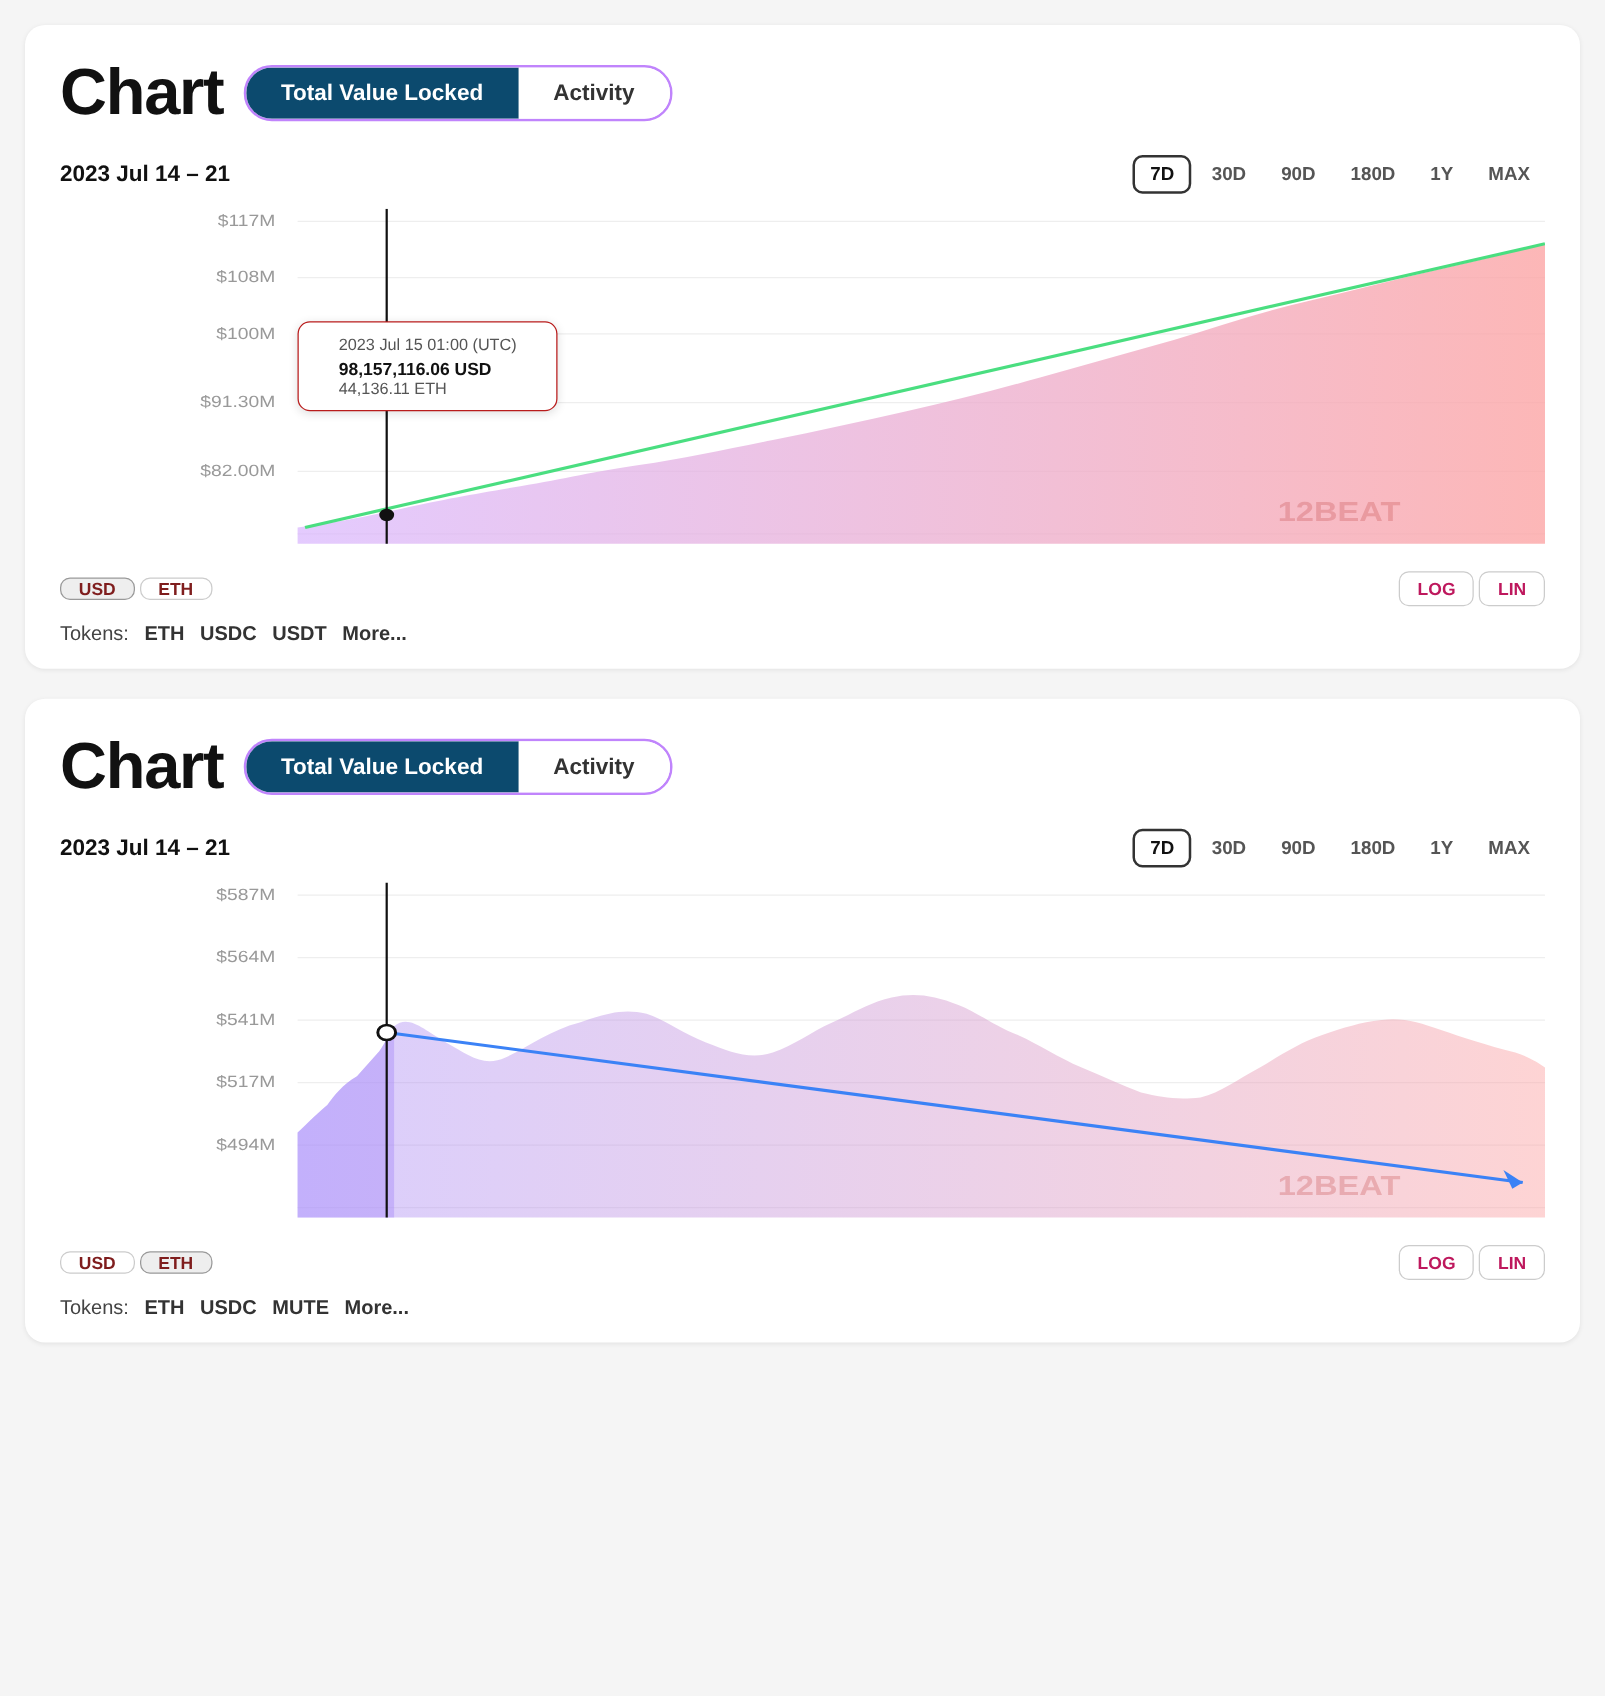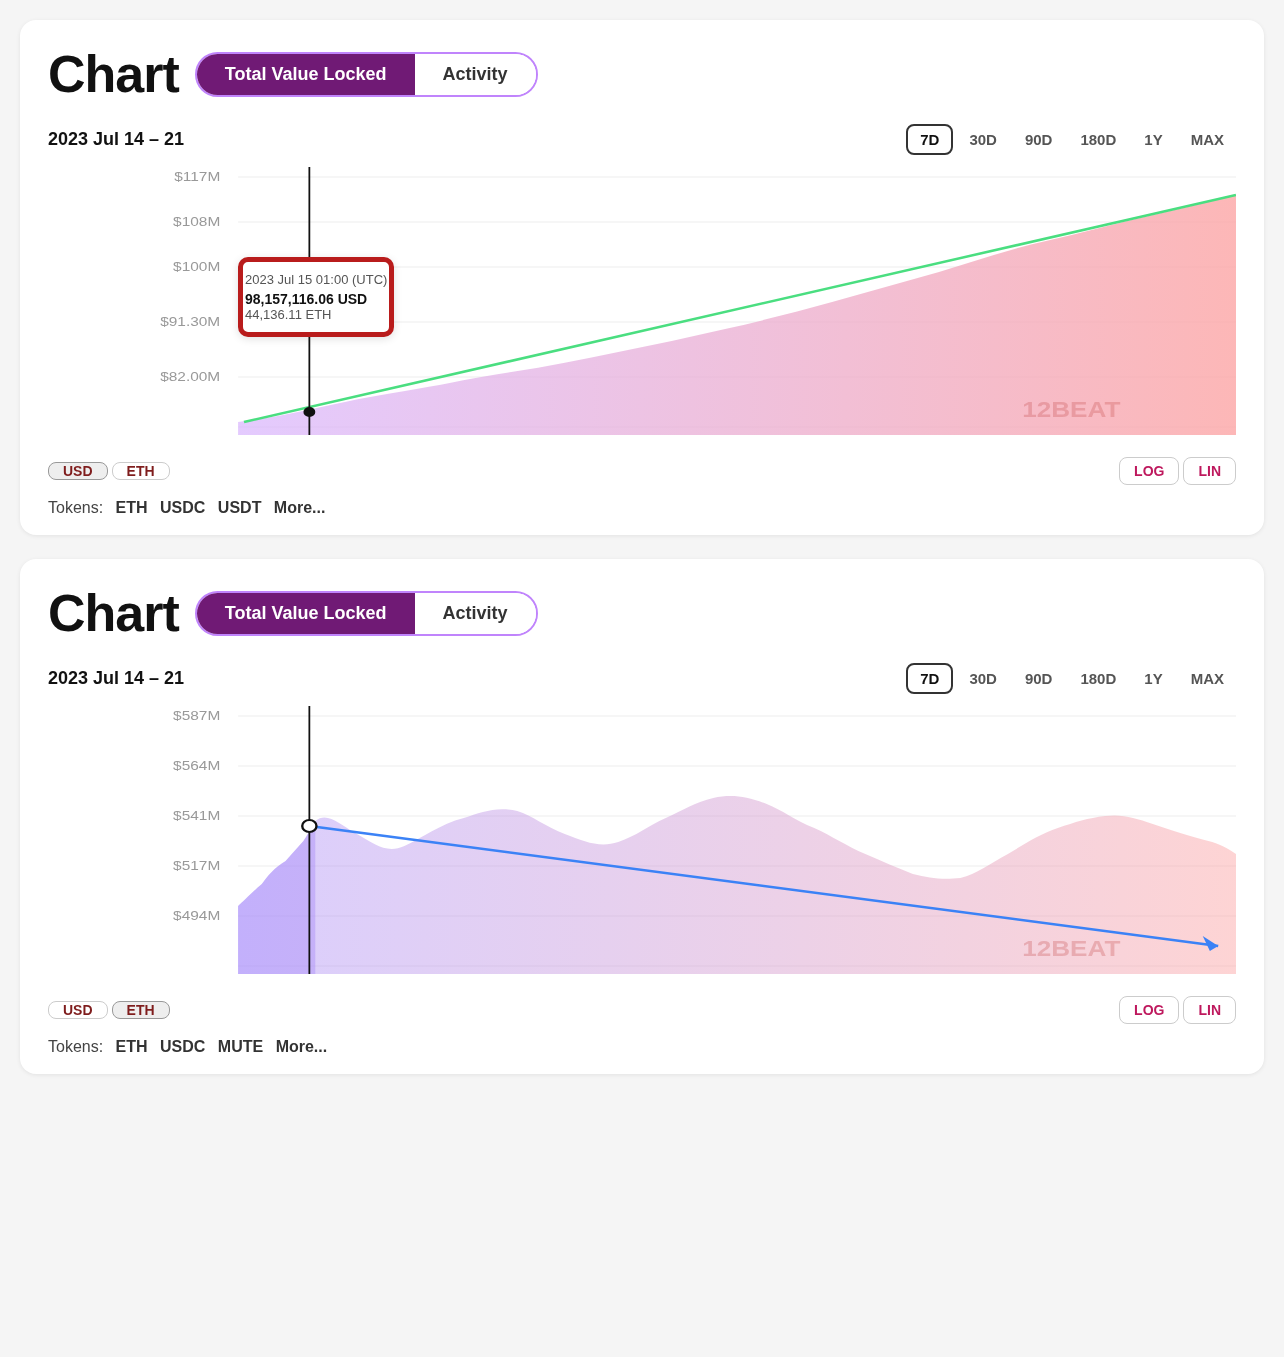--- a/index.html
+++ b/index.html
@@ -42,21 +42,21 @@
     .tab {
       padding: 10px 28px;
       font-size: 18px;
       font-weight: 600;
       cursor: pointer;
       border: none;
       outline: none;
     }
 
     .tab.active {
-      background: #701a75;
+      background: #0c4a6e;
       color: white;
     }
 
     .tab.inactive {
       background: white;
       color: #333;
     }
 
     .date-range-row {
       display: flex;
@@ -103,23 +103,23 @@
     }
 
     .chart-svg {
       width: 100%;
       height: 100%;
     }
 
     .tooltip-box {
       position: absolute;
       background: white;
-      border: 5px solid #b91c1c;
+      border: 1px solid #b91c1c;
       border-radius: 10px;
-      padding: 10px 2px;
+      padding: 10px 32px;
       font-size: 14px;
       box-shadow: 0 2px 8px rgba(0,0,0,0.12);
       pointer-events: none;
       z-index: 10;
     }
 
     .tooltip-date {
       color: #555;
       font-weight: 500;
       margin-bottom: 4px;

